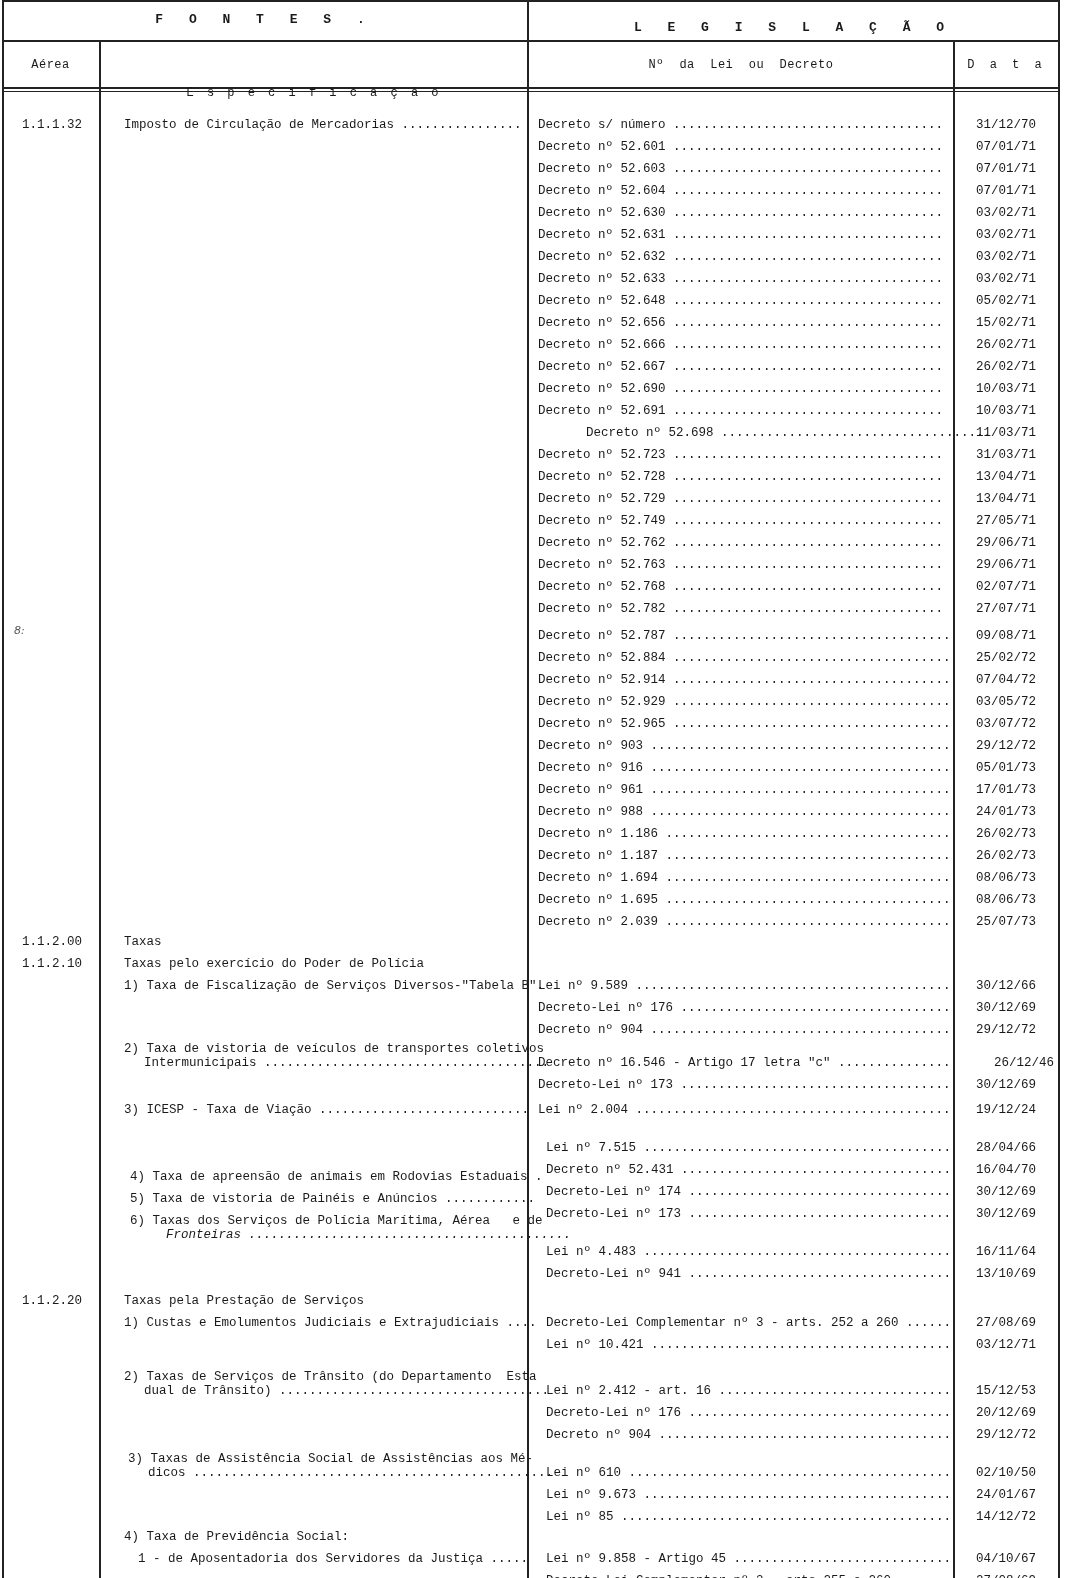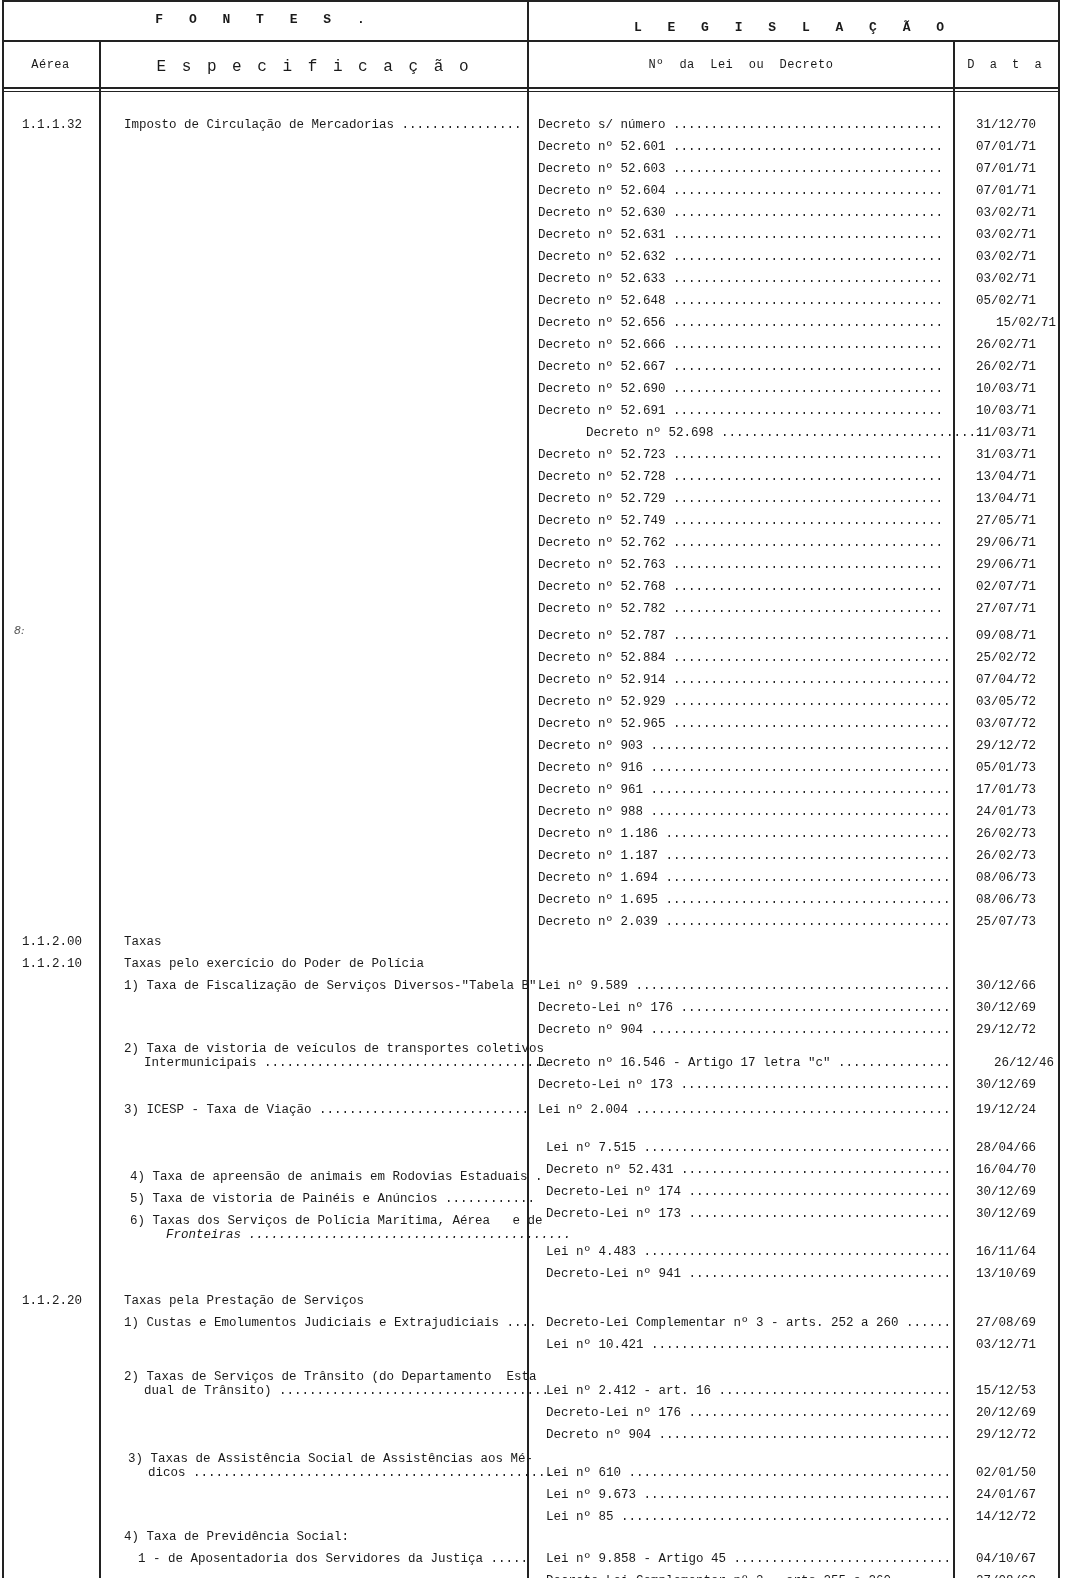--- a/index.html
+++ b/index.html
@@ -3,21 +3,21 @@
 <meta charset="utf-8">
 <style>
   html, body { margin: 0; padding: 0; background: #ffffff; }
   body { width: 1066px; height: 1578px; position: relative; overflow: hidden;
          font-family: "Liberation Mono", "DejaVu Sans Mono", monospace; color: #1a1a1a; }
   .page { position: absolute; left: 0; top: 0; width: 1066px; height: 1578px; border-radius: 20px; }
   .vline { position: absolute; background: #222; width: 2px; }
   .hline { position: absolute; background: #222; height: 2px; }
   .hdr { position: absolute; font-size: 12px; letter-spacing: 0.5px; text-align: center; }
   .hdr.spaced { letter-spacing: 9px; font-weight: bold; font-size: 13px; }
-  .hdr.spaced2 { letter-spacing: 6px; font-size: 16px; }
+  .hdr.spaced2 { letter-spacing: 6px; font-size: 12px; margin-top: 28px; }
   .cell { position: absolute; font-size: 12.5px; white-space: pre; line-height: 14px; }
   .code { left: 22px; }
   .law { left: 538px; }
   .date { left: 976px; }
   .scan { position: absolute; font-size: 11px; color: #555; font-style: italic; font-family: "DejaVu Sans", sans-serif; }
 </style>
 </head>
 <body>
 
 <div class="page">
@@ -100,21 +100,21 @@
       <div>
         <div class="cell law" style="top: 272px;">Decreto nº 52.633 ....................................</div>
         <div class="cell date" style="top: 272px;">03/02/71</div>
       </div>
       <div>
         <div class="cell law" style="top: 294px;">Decreto nº 52.648 ....................................</div>
         <div class="cell date" style="top: 294px;">05/02/71</div>
       </div>
       <div>
         <div class="cell law" style="top: 316px;">Decreto nº 52.656 ....................................</div>
-        <div class="cell date" style="top: 316px; margin-left: 20px;">15/02/71</div>
+        <div class="cell date" style="top: 316px;">15/02/71</div>
       </div>
       <div>
         <div class="cell law" style="top: 338px;">Decreto nº 52.666 ....................................</div>
         <div class="cell date" style="top: 338px;">26/02/71</div>
       </div>
       <div>
         <div class="cell law" style="top: 360px;">Decreto nº 52.667 ....................................</div>
         <div class="cell date" style="top: 360px;">26/02/71</div>
       </div>
       <div>
@@ -280,21 +280,21 @@
       <div>
         <div class="cell law" style="top: 1406px; left: 546px;">Decreto-Lei nº 176 ...................................</div>
         <div class="cell date" style="top: 1406px;">20/12/69</div>
       </div>
       <div>
         <div class="cell law" style="top: 1428px; left: 546px;">Decreto nº 904 .......................................</div>
         <div class="cell date" style="top: 1428px;">29/12/72</div>
       </div>
       <div>
         <div class="cell law" style="top: 1466px; left: 546px;">Lei nº 610 ...........................................</div>
-        <div class="cell date" style="top: 1466px;">02/01/50</div>
+        <div class="cell date" style="top: 1466px;">02/10/50</div>
       </div>
       <div>
         <div class="cell law" style="top: 1488px; left: 546px;">Lei nº 9.673 .........................................</div>
         <div class="cell date" style="top: 1488px;">24/01/67</div>
       </div>
       <div>
         <div class="cell law" style="top: 1510px; left: 546px;">Lei nº 85 ............................................</div>
         <div class="cell date" style="top: 1510px;">14/12/72</div>
       </div>
       <div>

